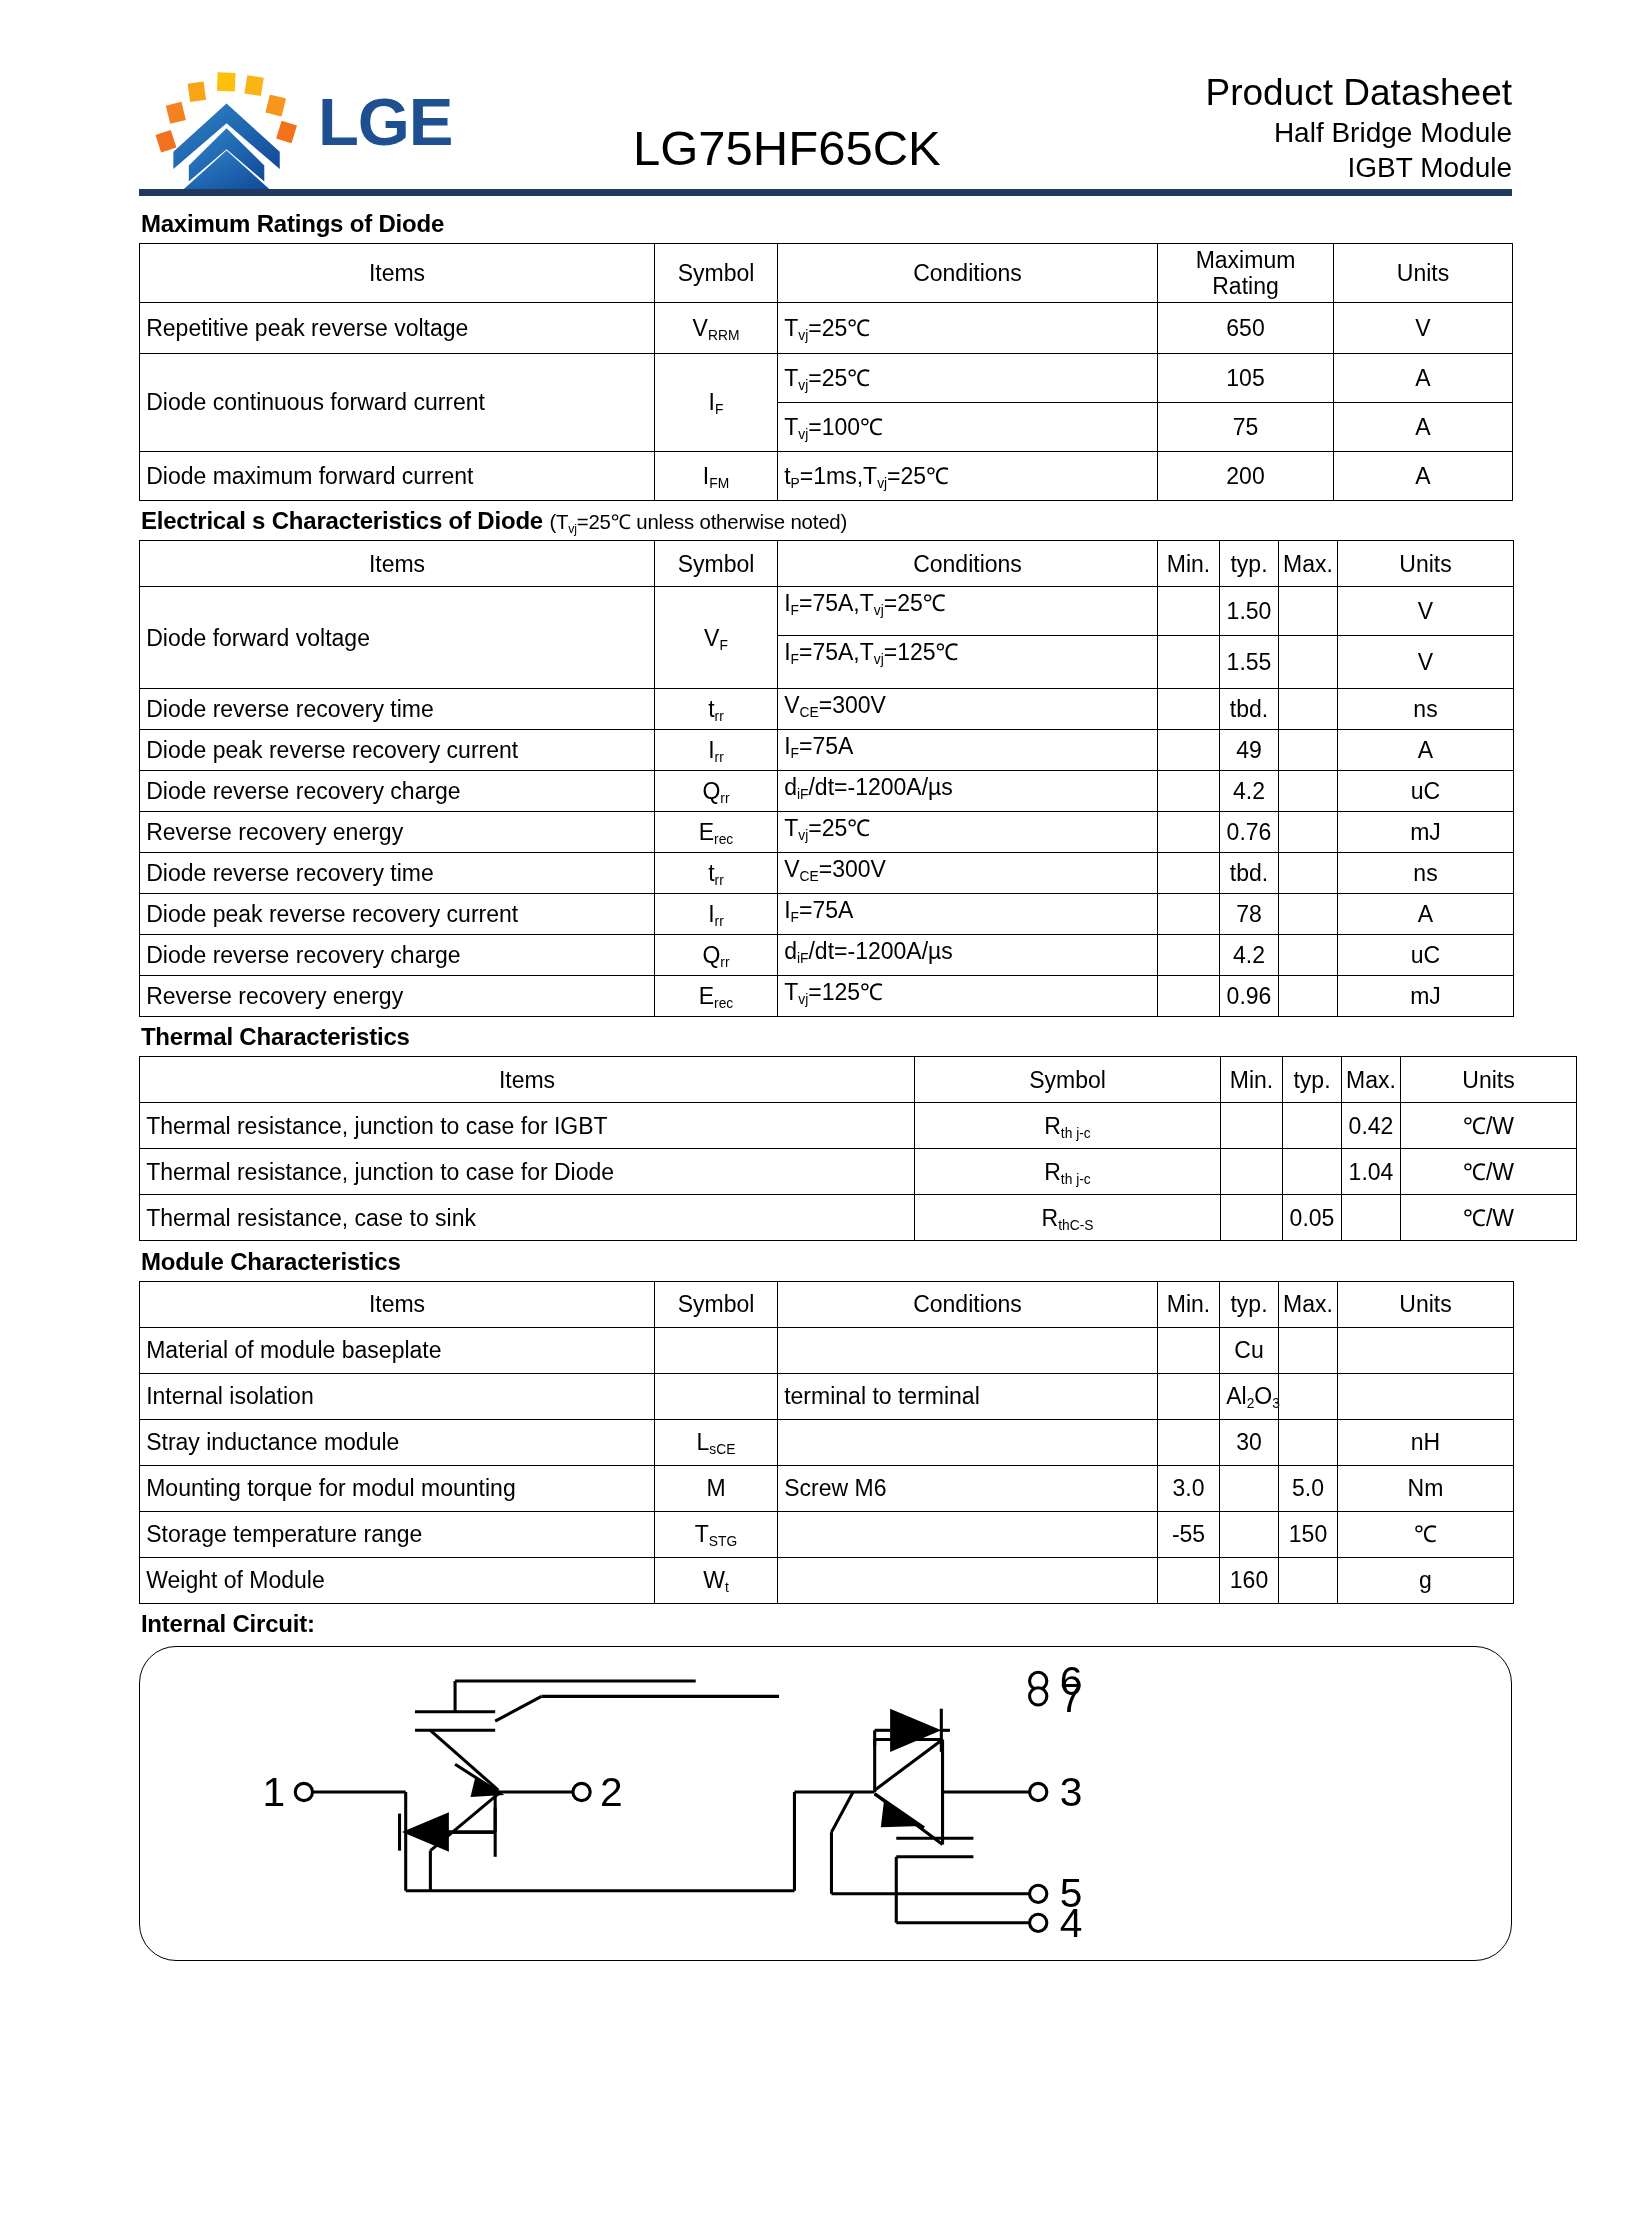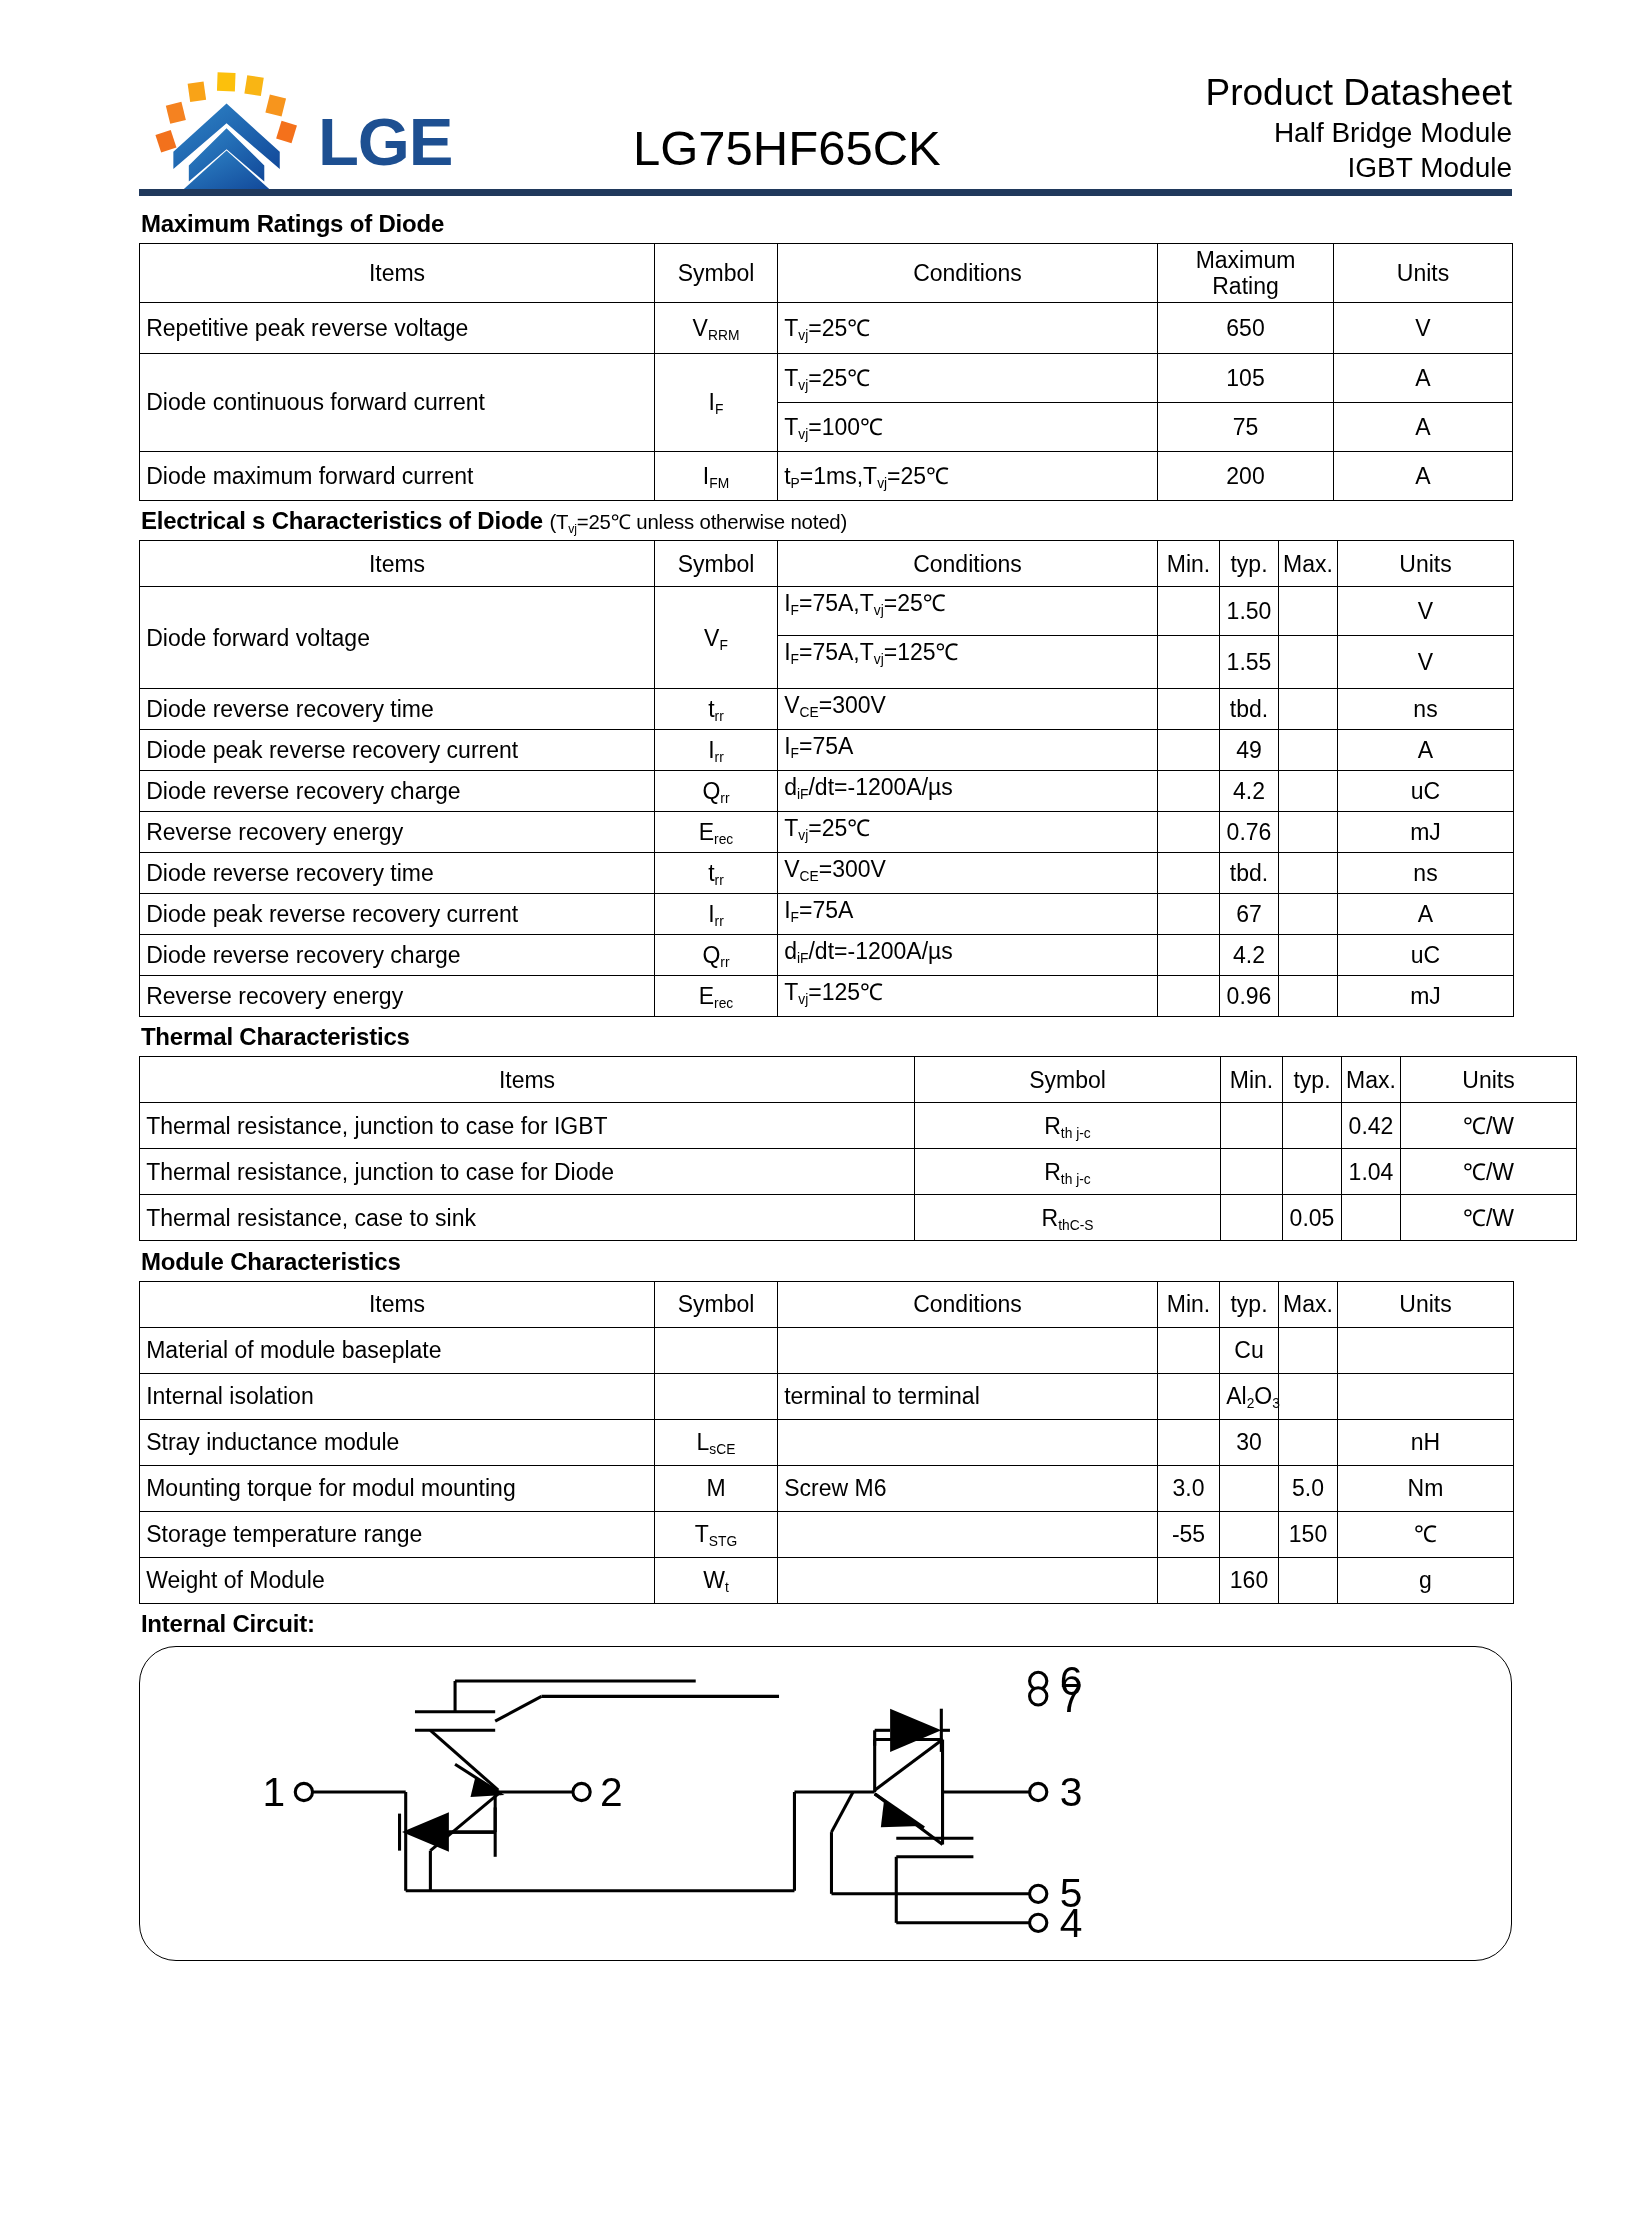--- a/index.html
+++ b/index.html
@@ -11,21 +11,21 @@
     color:#000;
     position:relative;
     overflow:hidden;
   }
   .page { position:absolute; left:139px; top:0; width:1373px; }
 
   
   .header { position:relative; height:204px; }
   .logo-wrap { position:absolute; left:9.3px; top:59px; width:167px; height:133px; }
   .logo-text {
-    position:absolute; left:179px; top:108px;
+    position:absolute; left:179px; top:88px;
     font-size:67px; font-weight:700; letter-spacing:-1.2px;
     color:#1d4f91; line-height:1;
   }
   .part-no {
     position:absolute; left:494px; top:120px;
     font-size:49px; font-weight:400; letter-spacing:0px;
   }
   .hdr-right { position:absolute; right:0px; top:71px; text-align:right; }
   .hdr-right .l1 { font-size:37px; line-height:1.18; }
   .hdr-right .l2 { font-size:28px; line-height:1.25; }
@@ -246,21 +246,21 @@
           <td class="c"></td>
           <td class="c">tbd.</td>
           <td class="c"></td>
           <td class="c">ns</td>
         </tr>
         <tr style="height: 41px;">
           <td class="l">Diode peak reverse recovery current</td>
           <td class="c">I<sub>rr</sub></td>
           <td class="l vtop">I<sub>F</sub>=75A</td>
           <td class="c"></td>
-          <td class="c">67</td>
+          <td class="c">78</td>
           <td class="c"></td>
           <td class="c">A</td>
         </tr>
         <tr style="height: 41px;">
           <td class="l">Diode reverse recovery charge</td>
           <td class="c">Q<sub>rr</sub></td>
           <td class="l vtop">d<sub>iF</sub>/dt=-1200A/µs</td>
           <td class="c"></td>
           <td class="c">4.2</td>
           <td class="c"></td>

